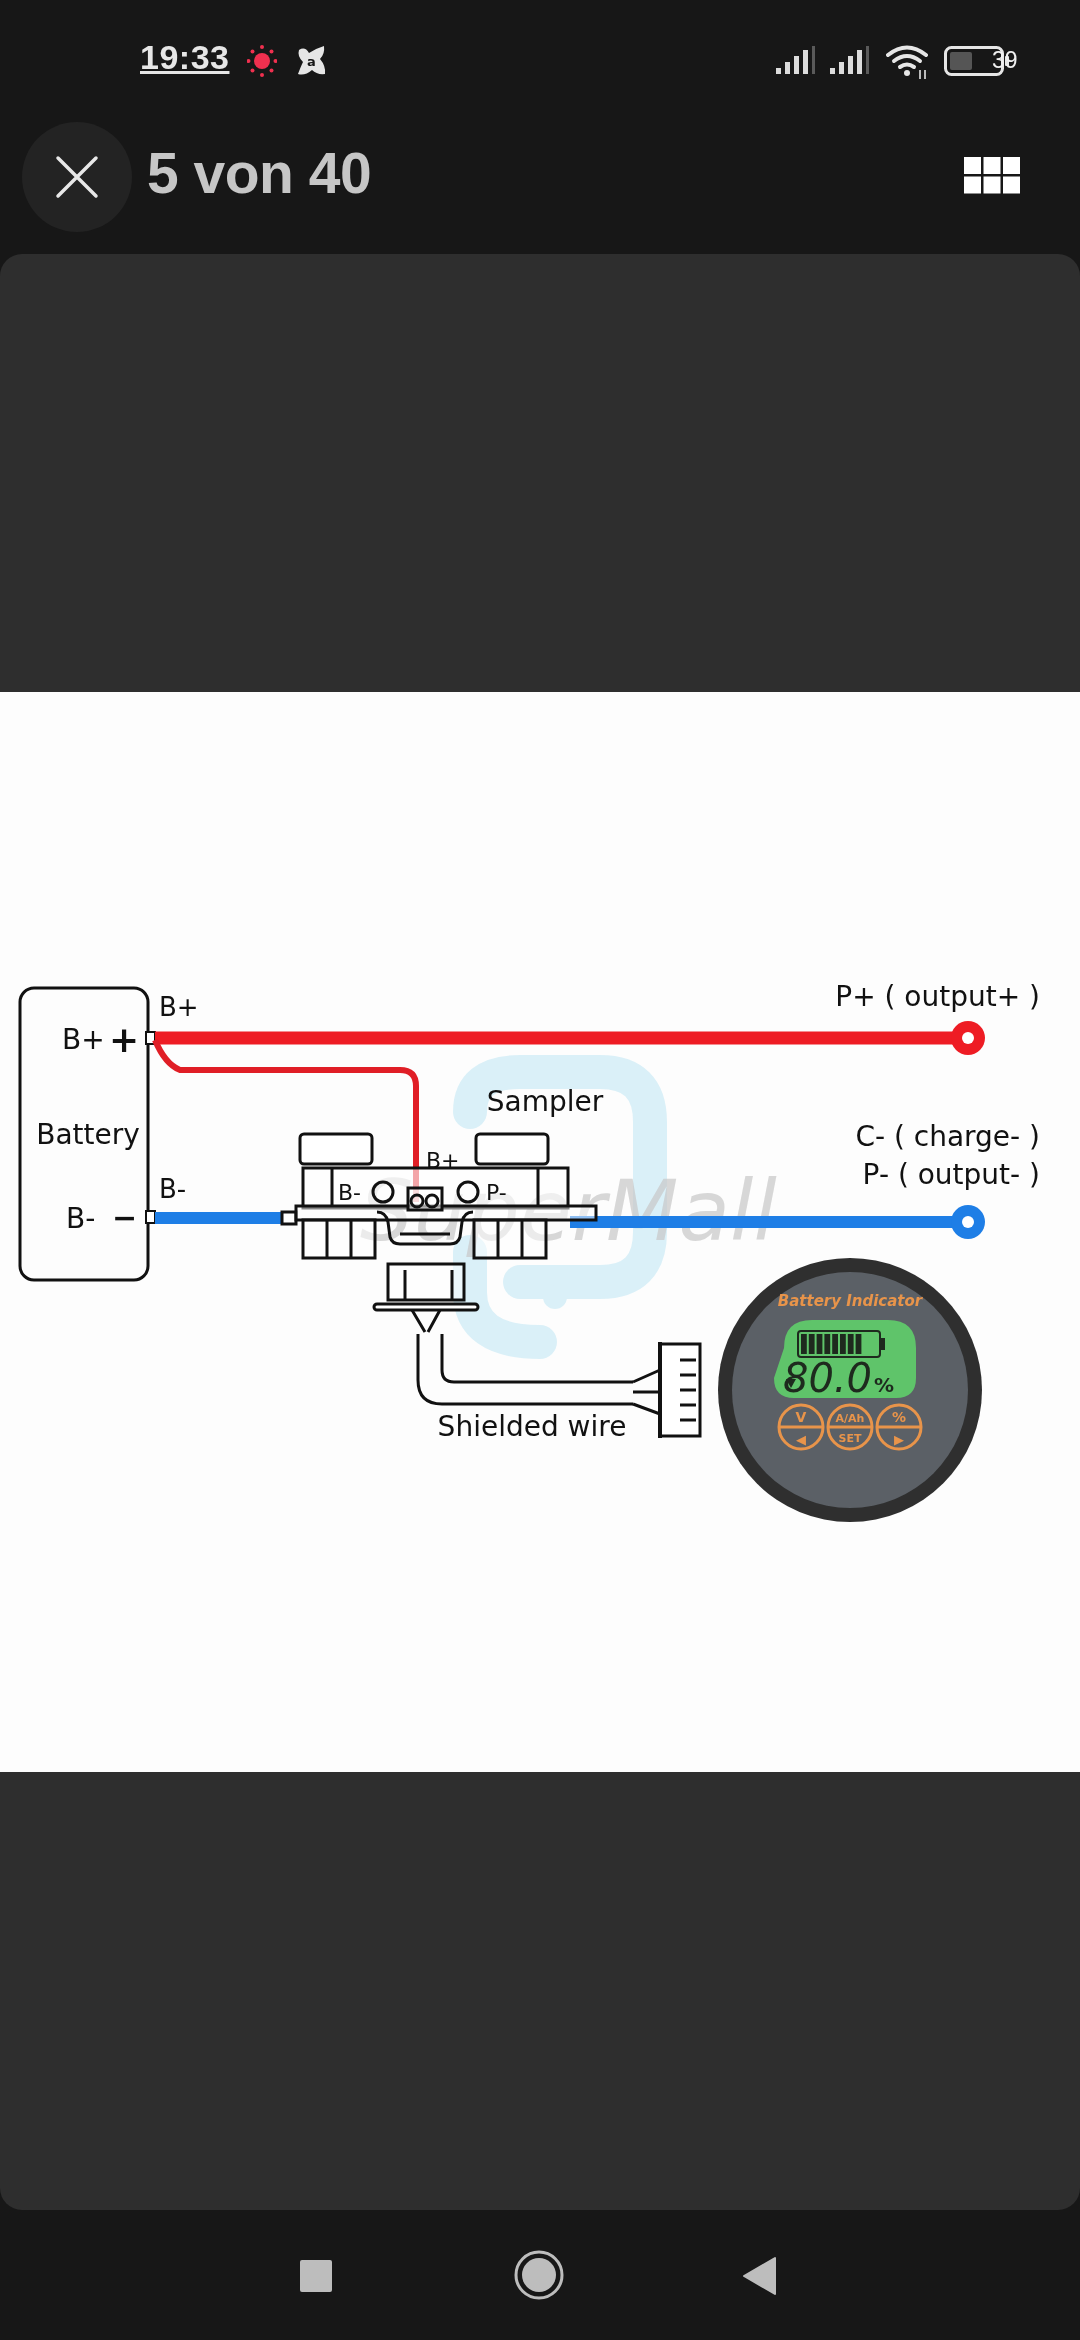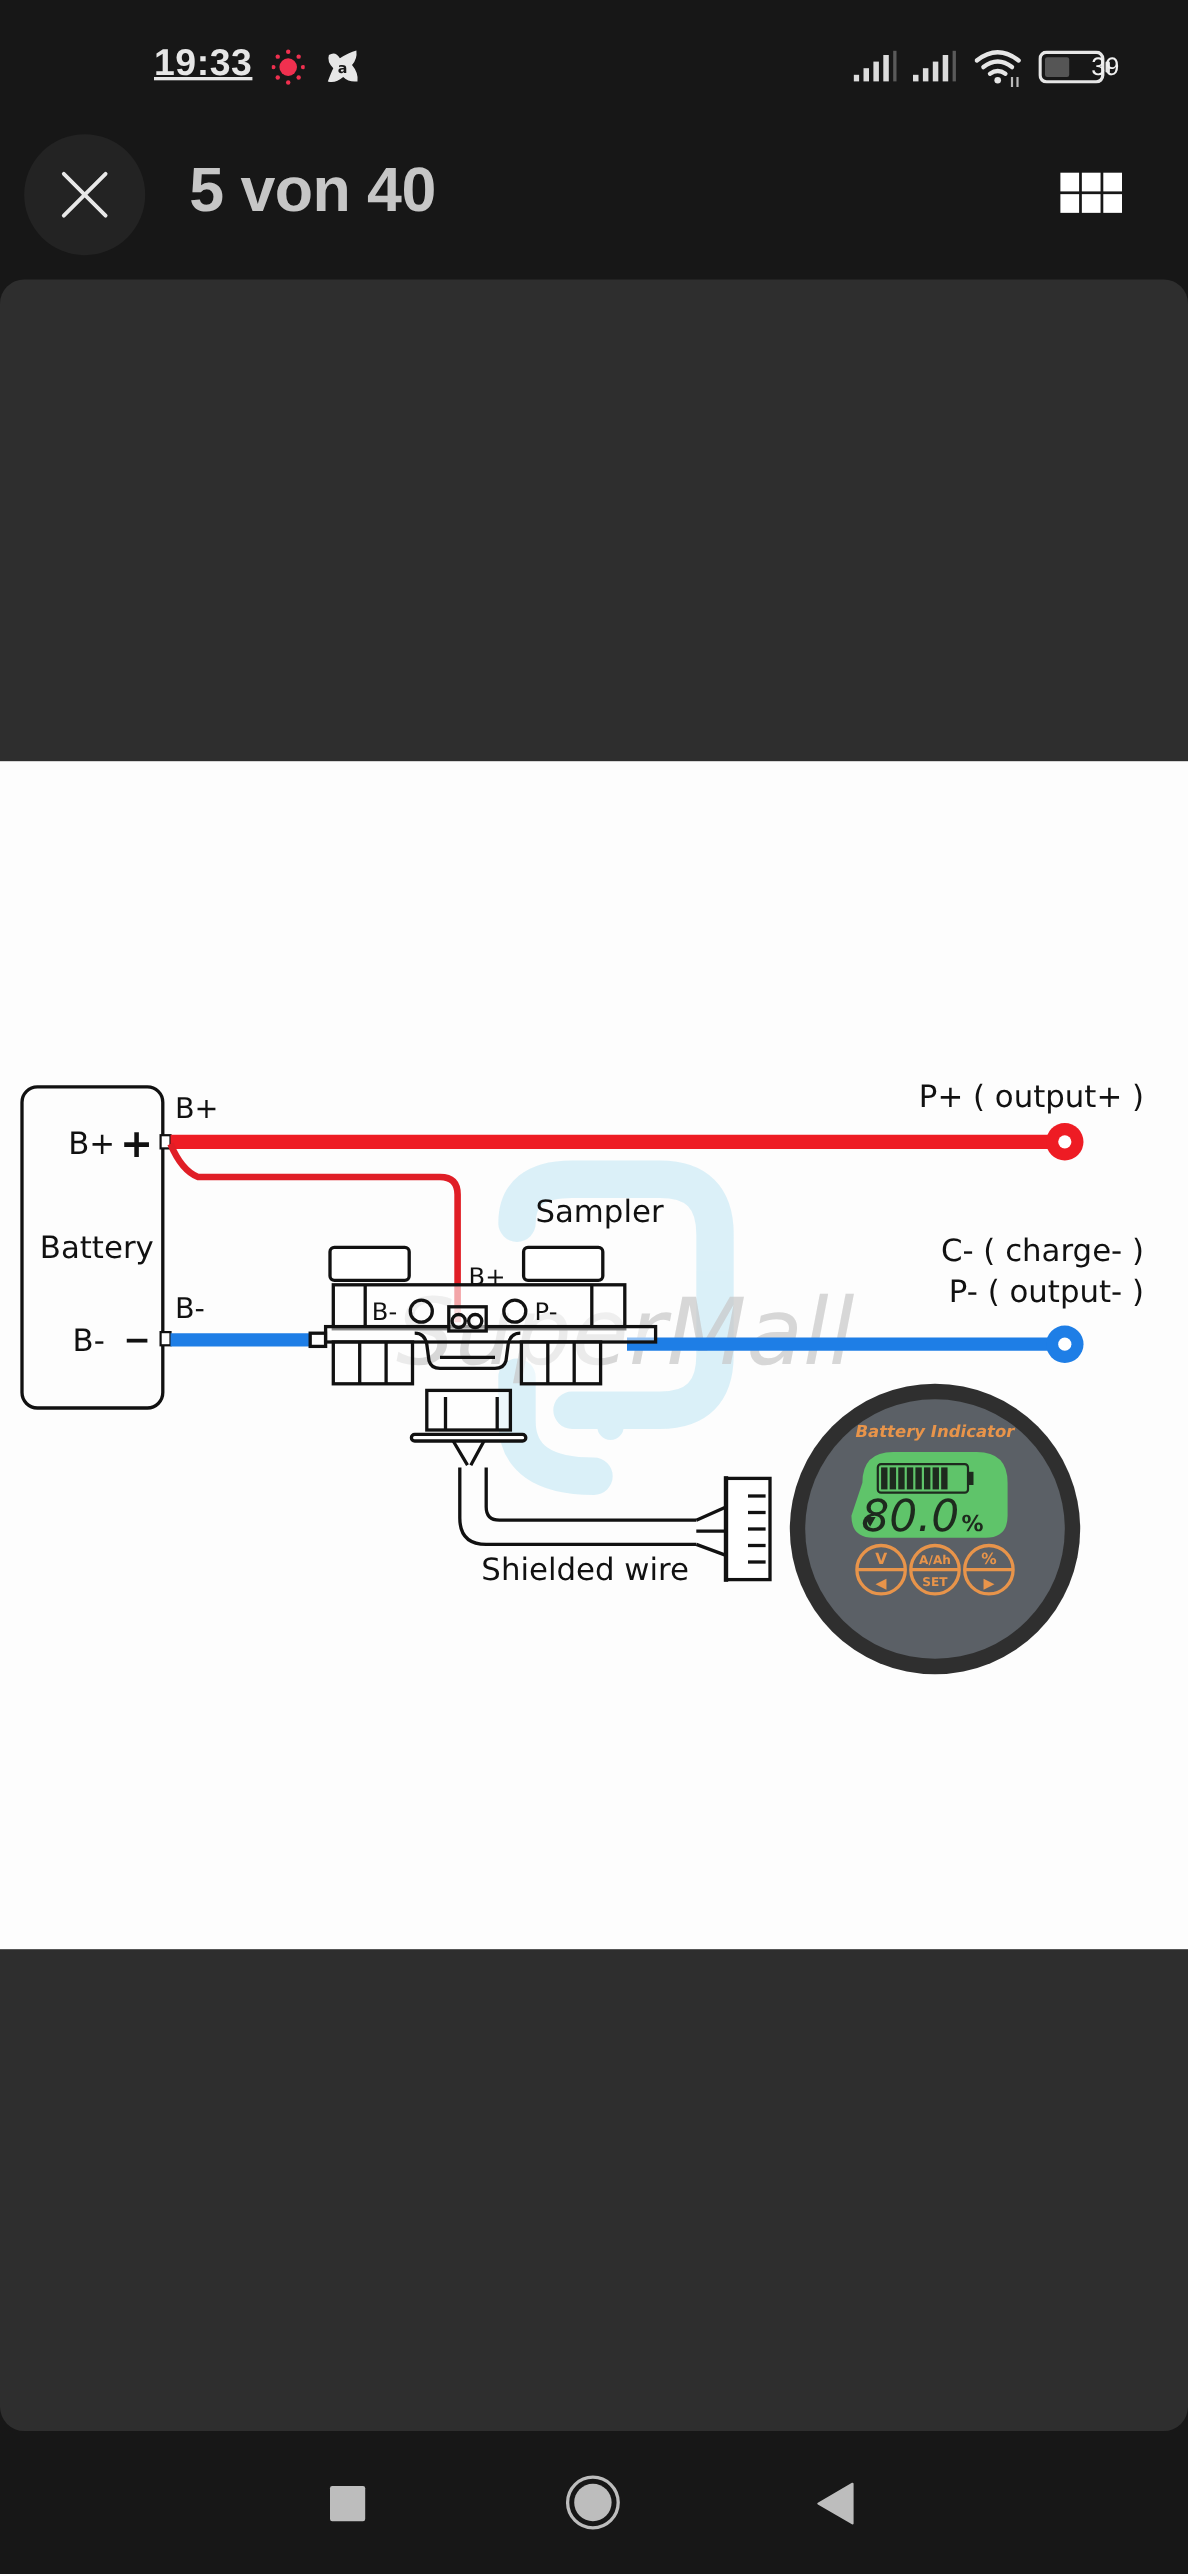--- a/index.html
+++ b/index.html
@@ -4,21 +4,21 @@
 <style>
   html, body { margin:0; padding:0; }
   body { width:1080px; height:2340px; background:#171717; position:relative; overflow:hidden;
          font-family:"Liberation Sans", "DejaVu Sans", sans-serif; }
   .status-bar { position:absolute; left:0; top:0; width:1080px; height:110px; }
   .status-time { position:absolute; left:140px; top:38px; font-size:34px; font-weight:bold; color:#e6e6e6; letter-spacing:0.5px;text-decoration:underline; }
   .status-icon { position:absolute; }
   .header { position:absolute; left:0; top:110px; width:1080px; height:140px; }
   .close-btn { position:absolute; left:22px; top:122px; width:110px; height:110px; border-radius:50%; background:#232323; }
   .close-btn svg { position:absolute; left:30px; top:30px; }
-  .title { position:absolute; left:172px; top:140px; font-size:57px; font-weight:bold; color:#c6c6c6; letter-spacing:-0.5px;text-align:center; }
+  .title { position:absolute; left:147px; top:140px; font-size:57px; font-weight:bold; color:#c6c6c6; letter-spacing:-0.5px;text-align:center; }
   .grid-btn { position:absolute; left:956px; top:148px; width:72px; height:56px; }
   .card { position:absolute; left:0; top:254px; width:1080px; height:1956px; background:#2e2e2e; border-radius:22px; overflow:hidden; }
   .image-area { position:absolute; left:0; top:692px; width:1080px; height:1080px; background:#fdfdfd; }
   .image-area svg { position:absolute; left:0; top:0; }
   .nav-bar { position:absolute; left:0; top:2210px; width:1080px; height:130px; }
   .nav-btn { position:absolute; }
   svg text { font-family:"DejaVu Sans", sans-serif; }
 </style>
 </head>
 <body>

